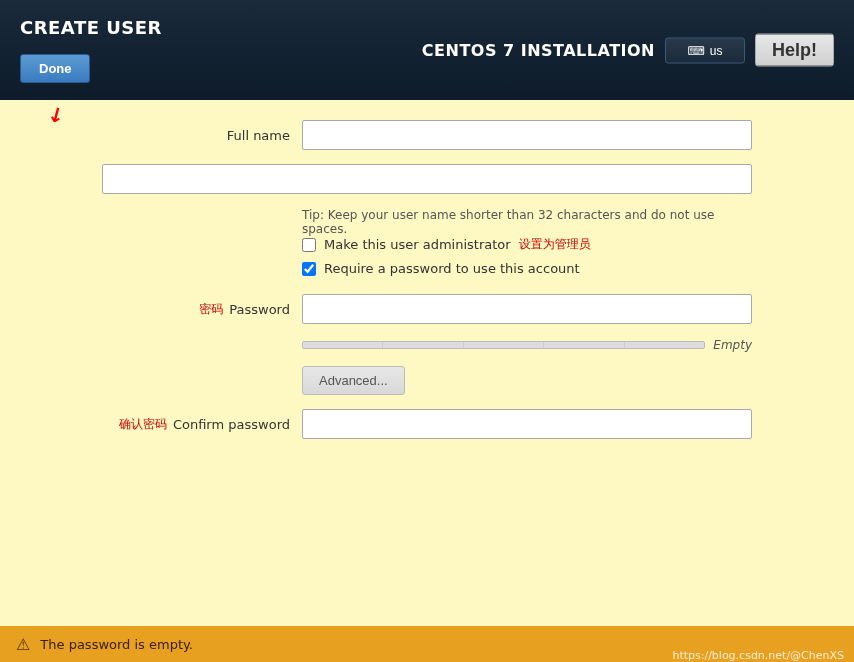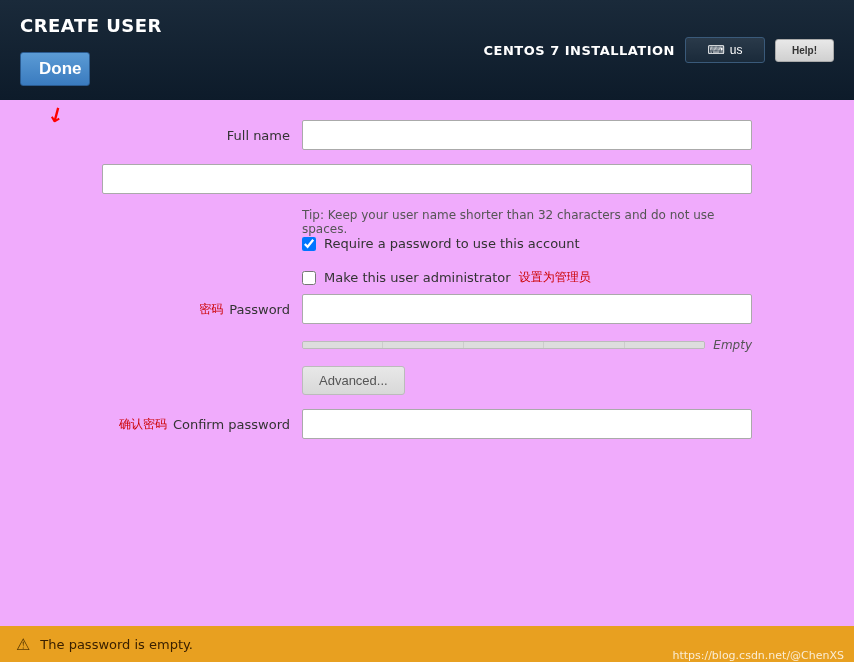--- a/index.html
+++ b/index.html
@@ -30,40 +30,40 @@
     .header-title {
       color: white;
       font-size: 18px;
       font-weight: bold;
       letter-spacing: 0.5px;
     }
     .done-btn {
       background: linear-gradient(180deg, #5b9bd5 0%, #3a7bbf 100%);
       border: 1px solid #2a5a8f;
       color: white;
-      font-size: 17px;
+      font-size: 13px;
       font-weight: bold;
       padding: 6px 18px;
       border-radius: 3px;
       cursor: pointer;
       width: 70px;
     }
 
     .header-right {
       position: absolute;
       right: 20px;
       top: 50%;
       transform: translateY(-50%);
       display: flex;
       align-items: center;
       gap: 10px;
     }
     .centos-title {
       color: white;
-      font-size: 13px;
+      font-size: 16px;
       font-weight: bold;
       letter-spacing: 0.5px;
     }
     .keyboard-btn {
       background: linear-gradient(180deg, #2a3a4a 0%, #1a2a3a 100%);
       border: 1px solid #3a5a7a;
       color: white;
       padding: 5px 12px;
       border-radius: 3px;
       cursor: pointer;
@@ -74,40 +74,40 @@
       min-width: 80px;
       justify-content: center;
     }
     .help-btn {
       background: linear-gradient(180deg, #e8e8e8 0%, #d0d0d0 100%);
       border: 1px solid #aaa;
       color: #333;
       padding: 5px 16px;
       border-radius: 3px;
       cursor: pointer;
-      font-size: 10px;
+      font-size: 18px;
       font-weight: bold;
       text-align: right;
     }
 
     
     .red-arrow {
       position: absolute;
       left: 48px;
       top: 103px;
       color: red;
       font-size: 20px;
       font-weight: bold;
       transform: rotate(-30deg);
       z-index: 10;
     }
 
     
     .main-content {
-      background: #f0abfc;
+      background: #fef9c3;
       padding: 20px 0;
       height: 530px;
       position: relative;
     }
 
     .form-area {
       width: 650px;
       margin: 0 auto;
     }
 
@@ -291,37 +291,37 @@
 
     <div class="form-row">
       <input type="text" class="input-field" value="" style="">
     </div>
 
     <div class="tip-row">
       <div class="tip-spacer"></div>
       <span class="tip-text">Tip: Keep your user name shorter than 32 characters and do not use spaces.</span>
     </div>
 
-    <div class="checkbox-row" style="margin-bottom: 18px;">
-      <div class="checkbox-spacer"></div>
-      <div class="checkbox-label-area">
-        <input type="checkbox" checked="" style="">
-        <span class="checkbox-text">Require a password to use this account</span>
-      </div>
-    </div>
-
     <div class="checkbox-row">
       <div class="checkbox-spacer"></div>
       <div class="checkbox-label-area">
         <input type="checkbox" style="">
         <span class="checkbox-text">Make this user administrator</span>
         <span class="chinese-red">设置为管理员</span>
       </div>
     </div>
 
+    <div class="checkbox-row" style="margin-bottom: 18px;">
+      <div class="checkbox-spacer"></div>
+      <div class="checkbox-label-area">
+        <input type="checkbox" checked="" style="">
+        <span class="checkbox-text">Require a password to use this account</span>
+      </div>
+    </div>
+
     <div class="form-row">
       <div class="label-area">
         <span class="chinese-label">密码</span>
         <span class="english-label">Password</span>
       </div>
       <input type="password" class="input-field" value="" style="">
     </div>
 
     <div class="strength-row">
       <div class="strength-spacer"></div>

